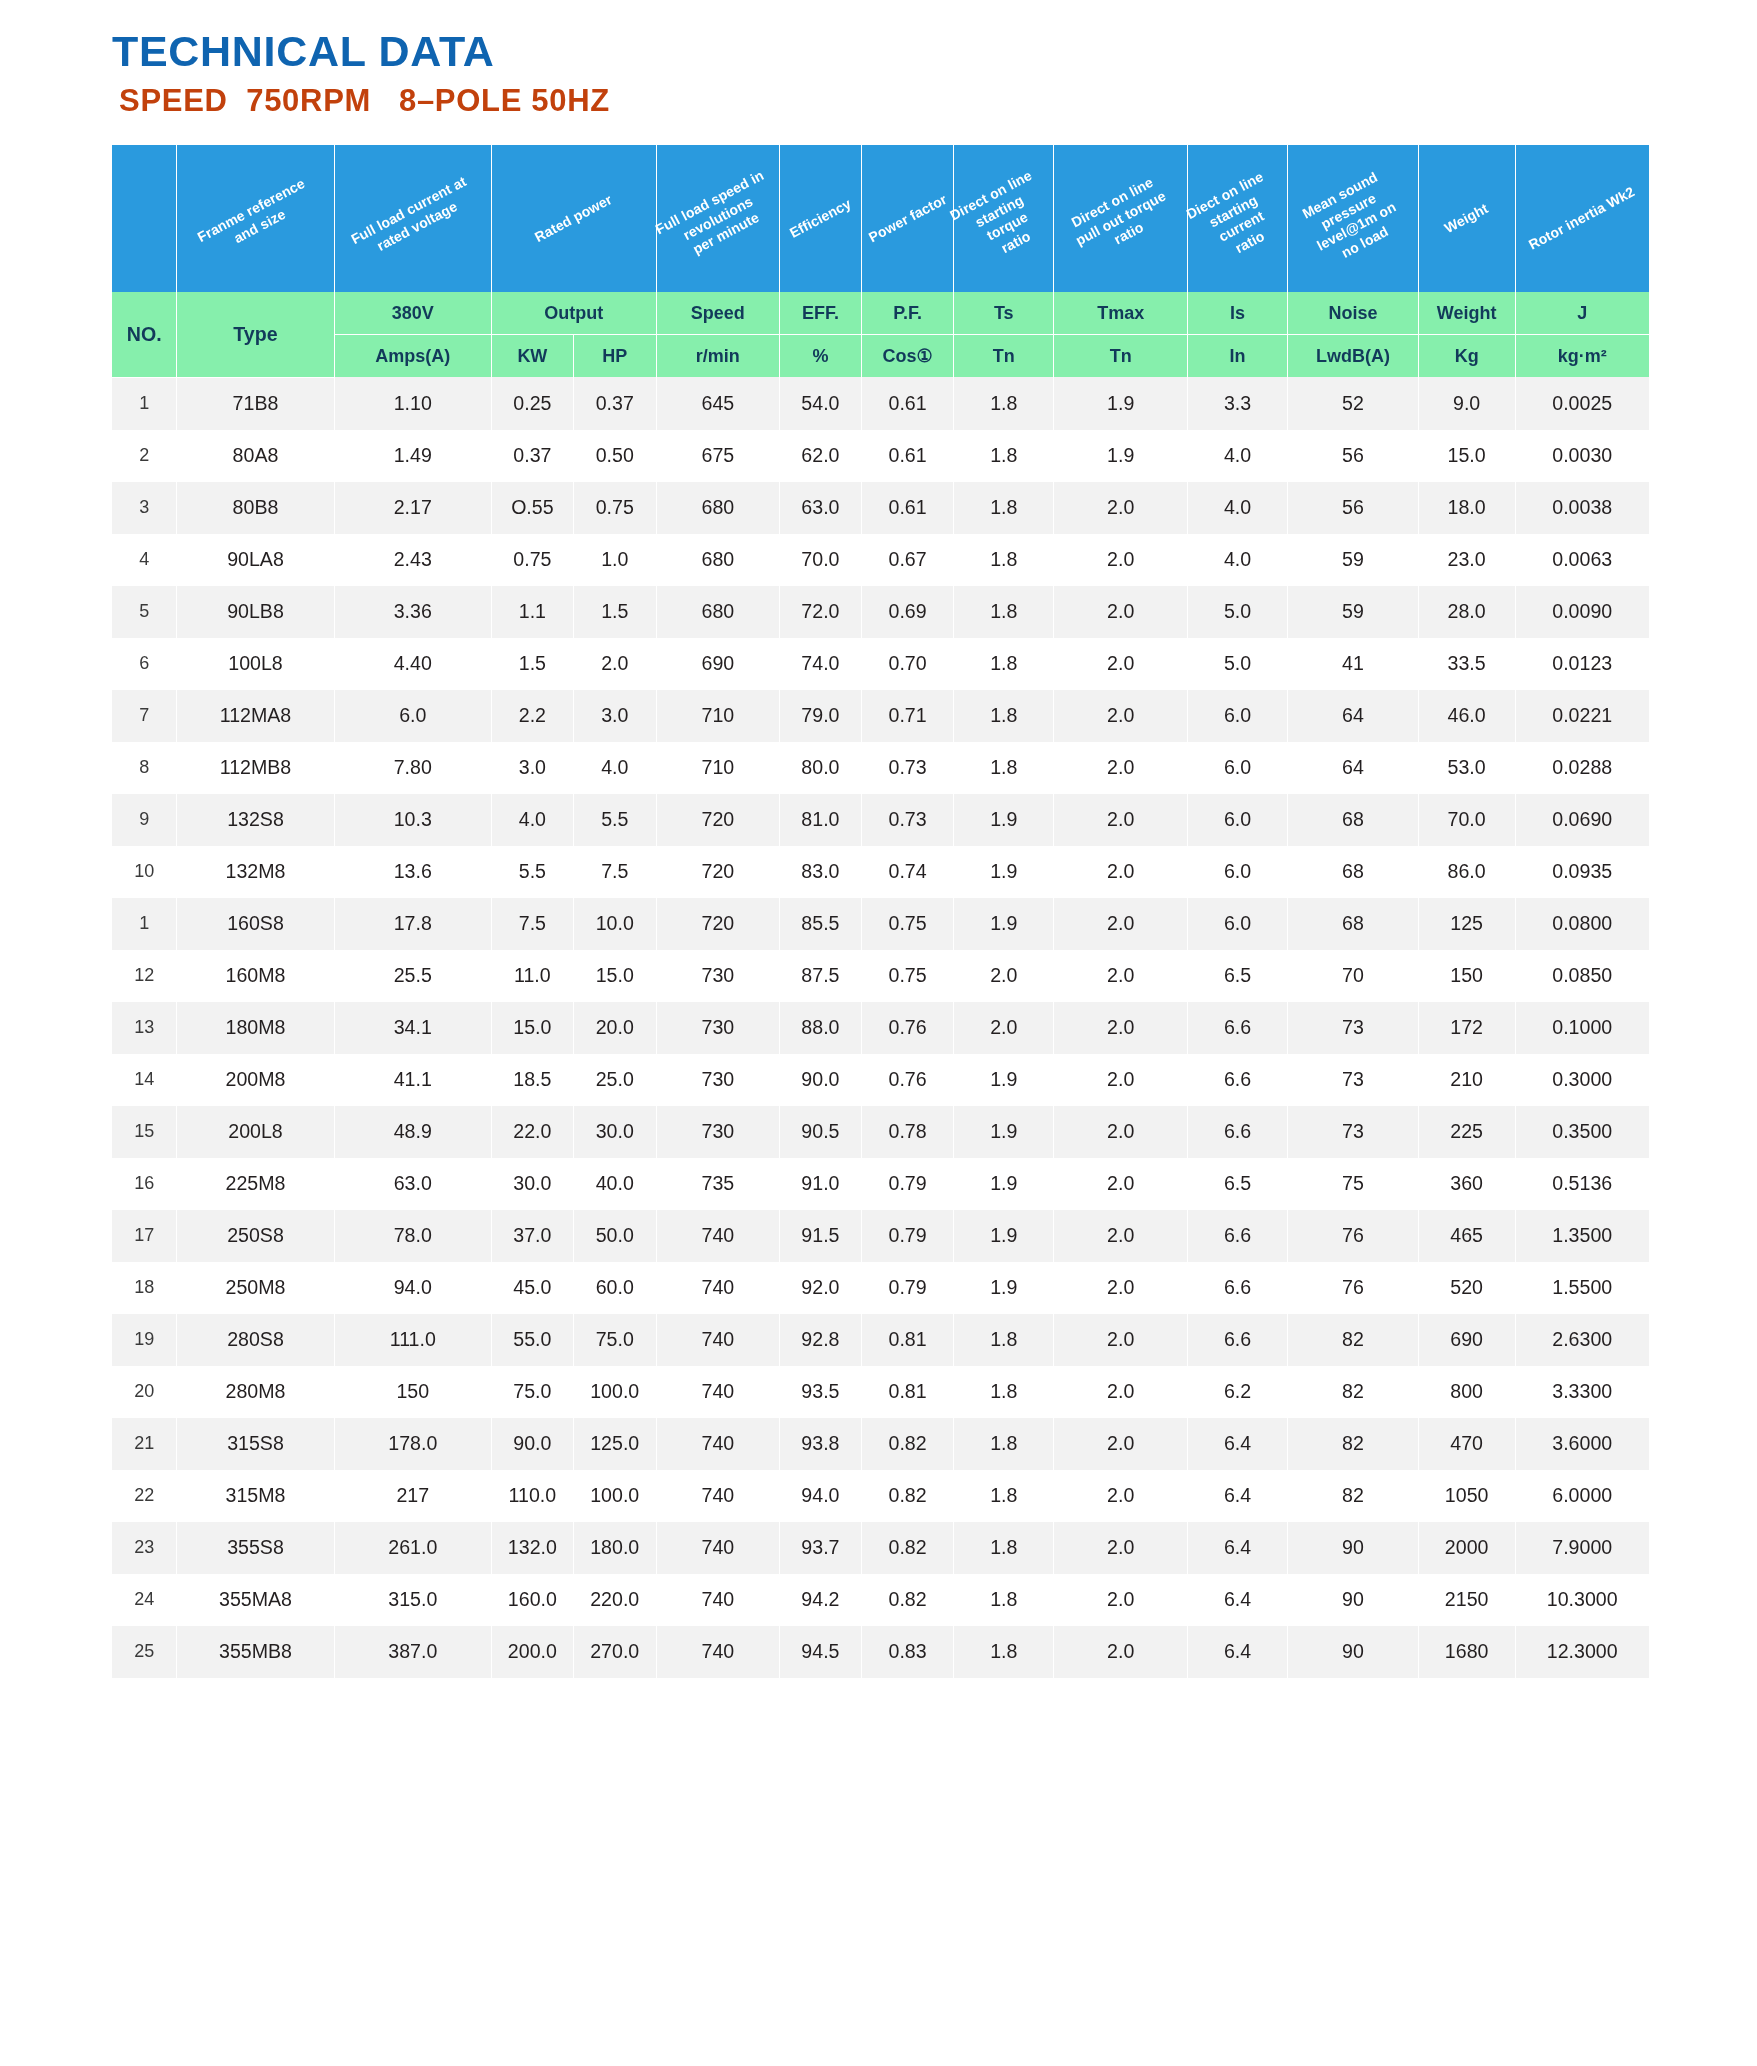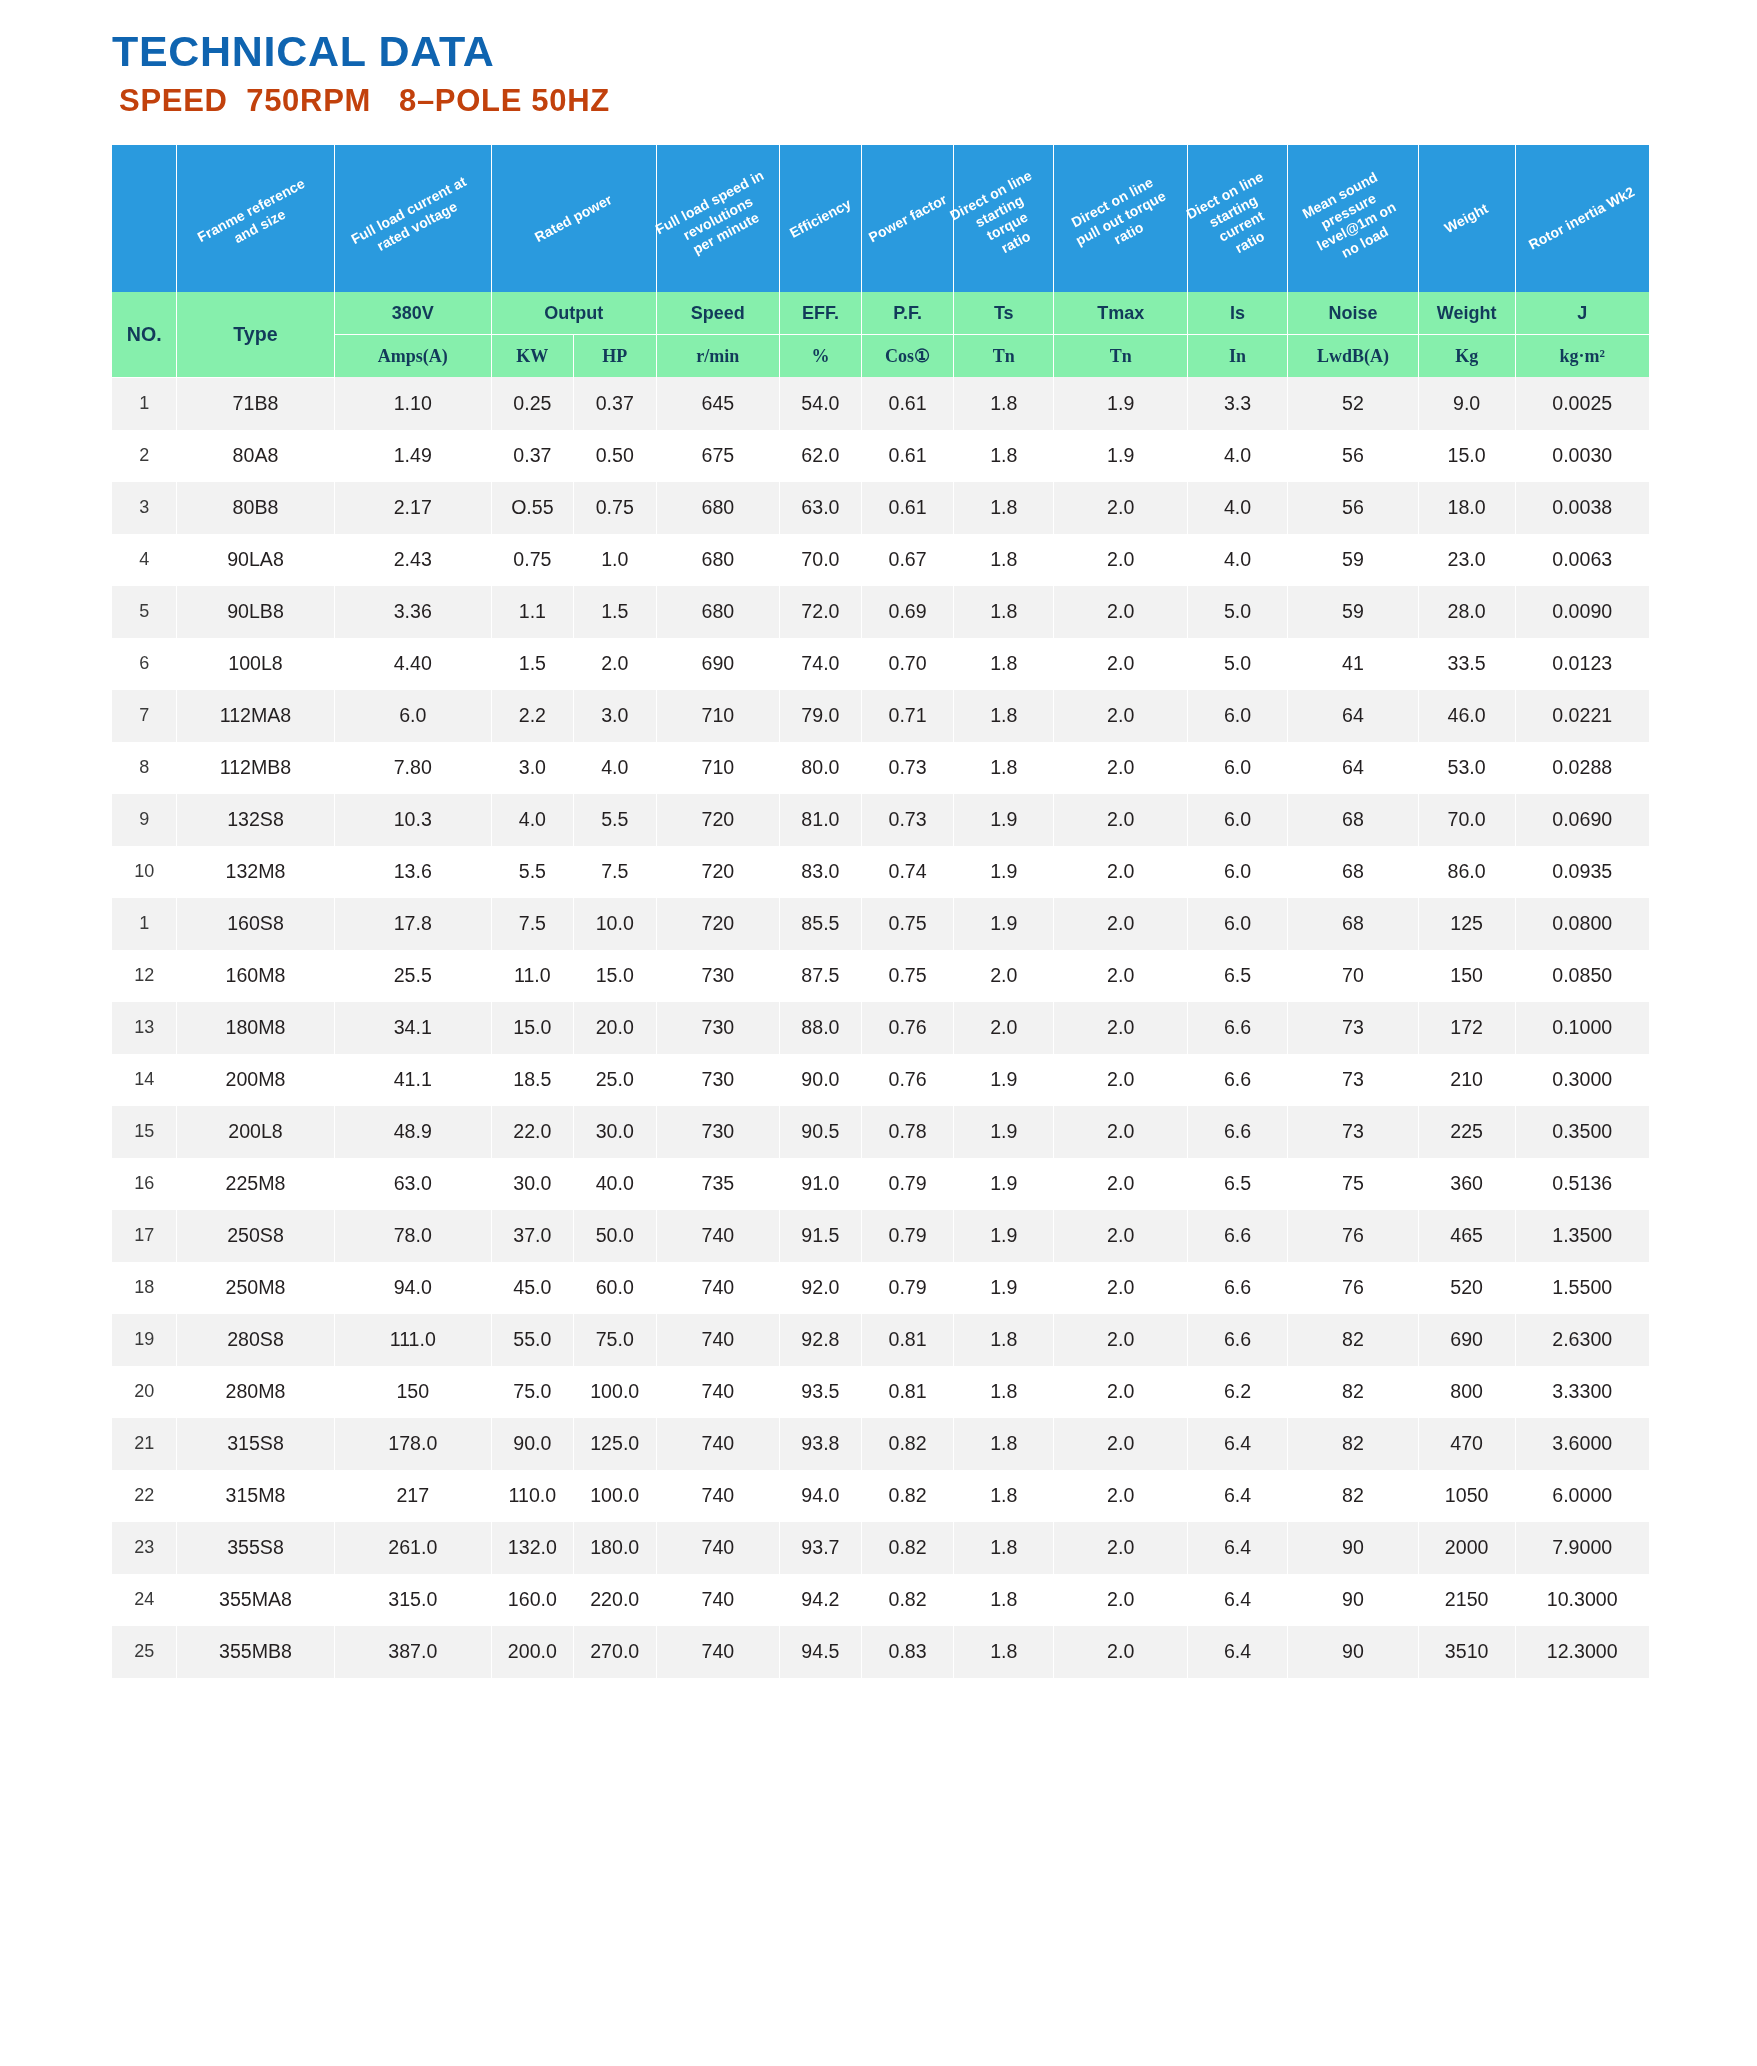--- a/index.html
+++ b/index.html
@@ -80,21 +80,21 @@
   .hdr-mid td, .hdr-bot td {
     background: #86efac;
     color: #123a5a;
     font-size: 18px;
     font-weight: bold;
     height: 42px;
     border-right: 1.4px solid #ffffff;
     border-bottom: 1.4px solid #ffffff;
   }
   .hdr-mid td:last-child, .hdr-bot td:last-child { border-right: none; }
-  .hdr-bot td { border-bottom: none; font-family: Liberation Serif, serif; }
+  .hdr-bot td { border-bottom: none; }
   td.no-cell-hdr, td.type-cell-hdr {
     font-size: 19.6px;
   }
   
   tbody tr.row-odd td { background: #f2f2f2; }
   tbody tr.row-even td { background: #ffffff; }
   tbody td {
     height: 52px;
     font-size: 19.6px;
     color: #231f20;
@@ -602,20 +602,20 @@
           <td>387.0</td>
           <td>200.0</td>
           <td>270.0</td>
           <td>740</td>
           <td>94.5</td>
           <td>0.83</td>
           <td>1.8</td>
           <td>2.0</td>
           <td>6.4</td>
           <td>90</td>
-          <td>3510</td>
+          <td>1680</td>
           <td>12.3000</td>
         </tr>
       </tbody>
   </table>
 
 </div>
 
 
 </body></html>

